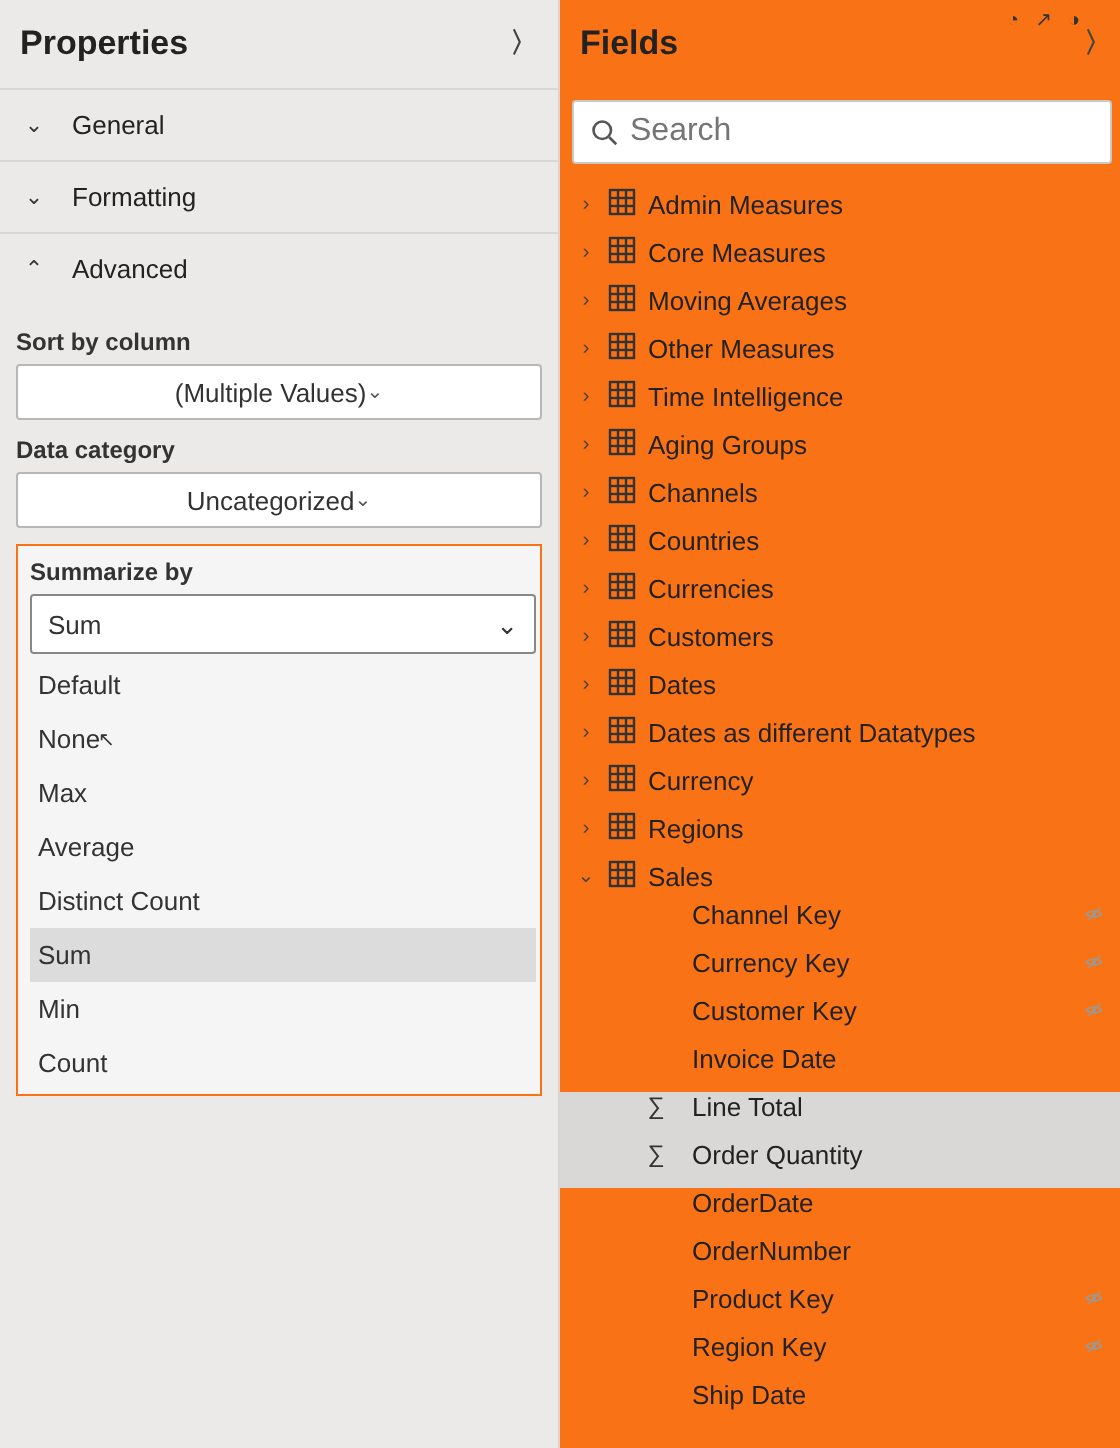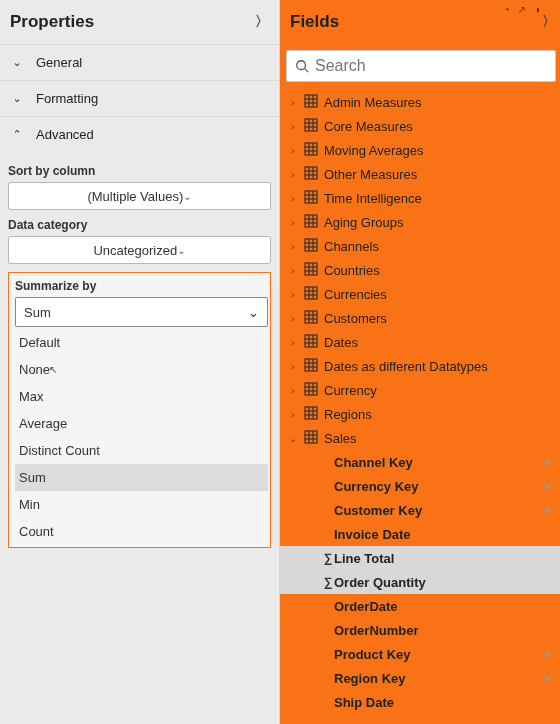--- a/index.html
+++ b/index.html
@@ -33,21 +33,21 @@
 .search-box { margin: 6px 4px 6px 6px; background: #fff; border: 1px solid #c9c9c9; border-radius: 2px; height: 32px; display: flex; align-items: center; padding: 0 8px; gap: 6px; }
 .search-box svg { width: 14px; height: 14px; }
 .search-box input { border: none; outline: none; font-size: 16px; flex: 1; background: transparent; color: #666; }
 
 .tree { padding: 2px 4px 4px 6px; font-size: 13px; overflow: hidden; }
 .node { display: flex; align-items: center; gap: 6px; height: 24px; padding-left: 2px; }
 .node .exp { width: 10px; display: inline-flex; justify-content: center; color: #444; font-size: 10px; }
 .node .tbl-icon { width: 14px; height: 14px; }
 .node .lbl { flex: 1; white-space: nowrap; overflow: hidden; text-overflow: ellipsis; }
 
-.child { display: flex; align-items: center; gap: 0; height: 24px; padding-left: 36px; font-weight: bold; }
+.child { display: flex; align-items: flex-start; gap: 12px; height: 24px; padding-left: 36px; }
 .child .sigma { width: 12px; display: inline-flex; justify-content: center; font-size: 12px; color: #333; }
 .child .lbl { flex: 1; }
 .child .hidden-ico { width: 14px; color: #888; display: inline-flex; justify-content: center; font-size: 12px; padding-right: 4px;}
 .child.sel { background: #d9d8d6; margin-left: -6px; padding-left: 42px; margin-right: -4px; }
 
 svg.tbl { stroke: #333; fill: none; stroke-width: 1.2; }
 </style>
 </head>
 <body>
 

